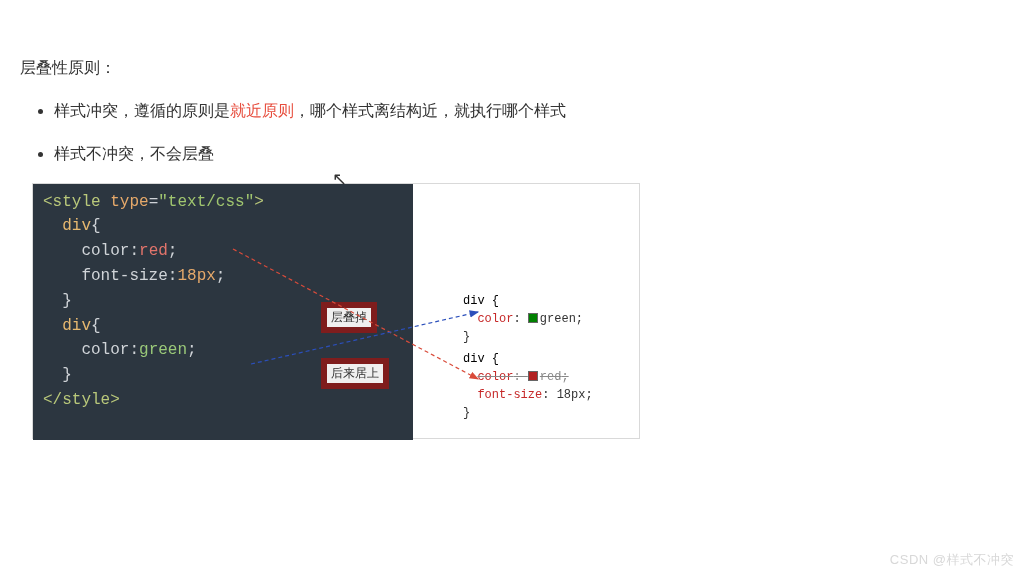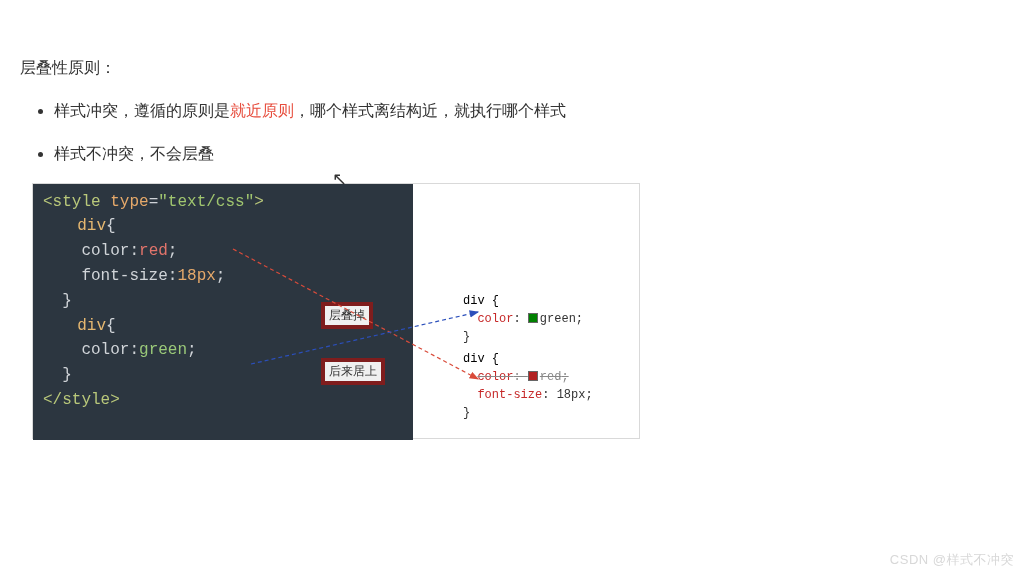--- a/index.html
+++ b/index.html
@@ -54,30 +54,30 @@
       font-family: Consolas, "Courier New", monospace;
       font-size: 16px;
       line-height: 1.55;
       padding: 6px 10px;
       color: #d0d4d8;
       white-space: pre;
     }
     .tok-tag { color: #b9c87a; }
     .tok-attr { color: #e6a96a; }
     .tok-str { color: #a0c66f; }
-    .tok-sel { color: #e6b870; margin-left: 15px; }
+    .tok-sel { color: #e6b870; }
     .tok-prop { color: #d0d4d8; }
     .tok-val-red { color: #e2746b; }
     .tok-val-num { color: #e6a96a; }
     .tok-val-green { color: #9ac979; }
     .tok-punc { color: #cfd3d7; }
     .annotation {
       position: absolute;
       background: #f0f0f0;
-      border: 4px solid #7f1d1d;
+      border: 6px solid #7f1d1d;
       font-size: 12px;
       padding: 1px 4px;
       color: #333;
     }
     .anno1 { left: 288px; top: 118px; }
     .anno2 { left: 288px; top: 174px; }
     
     .devtools {
       position: absolute;
       left: 430px; top: 108px;

